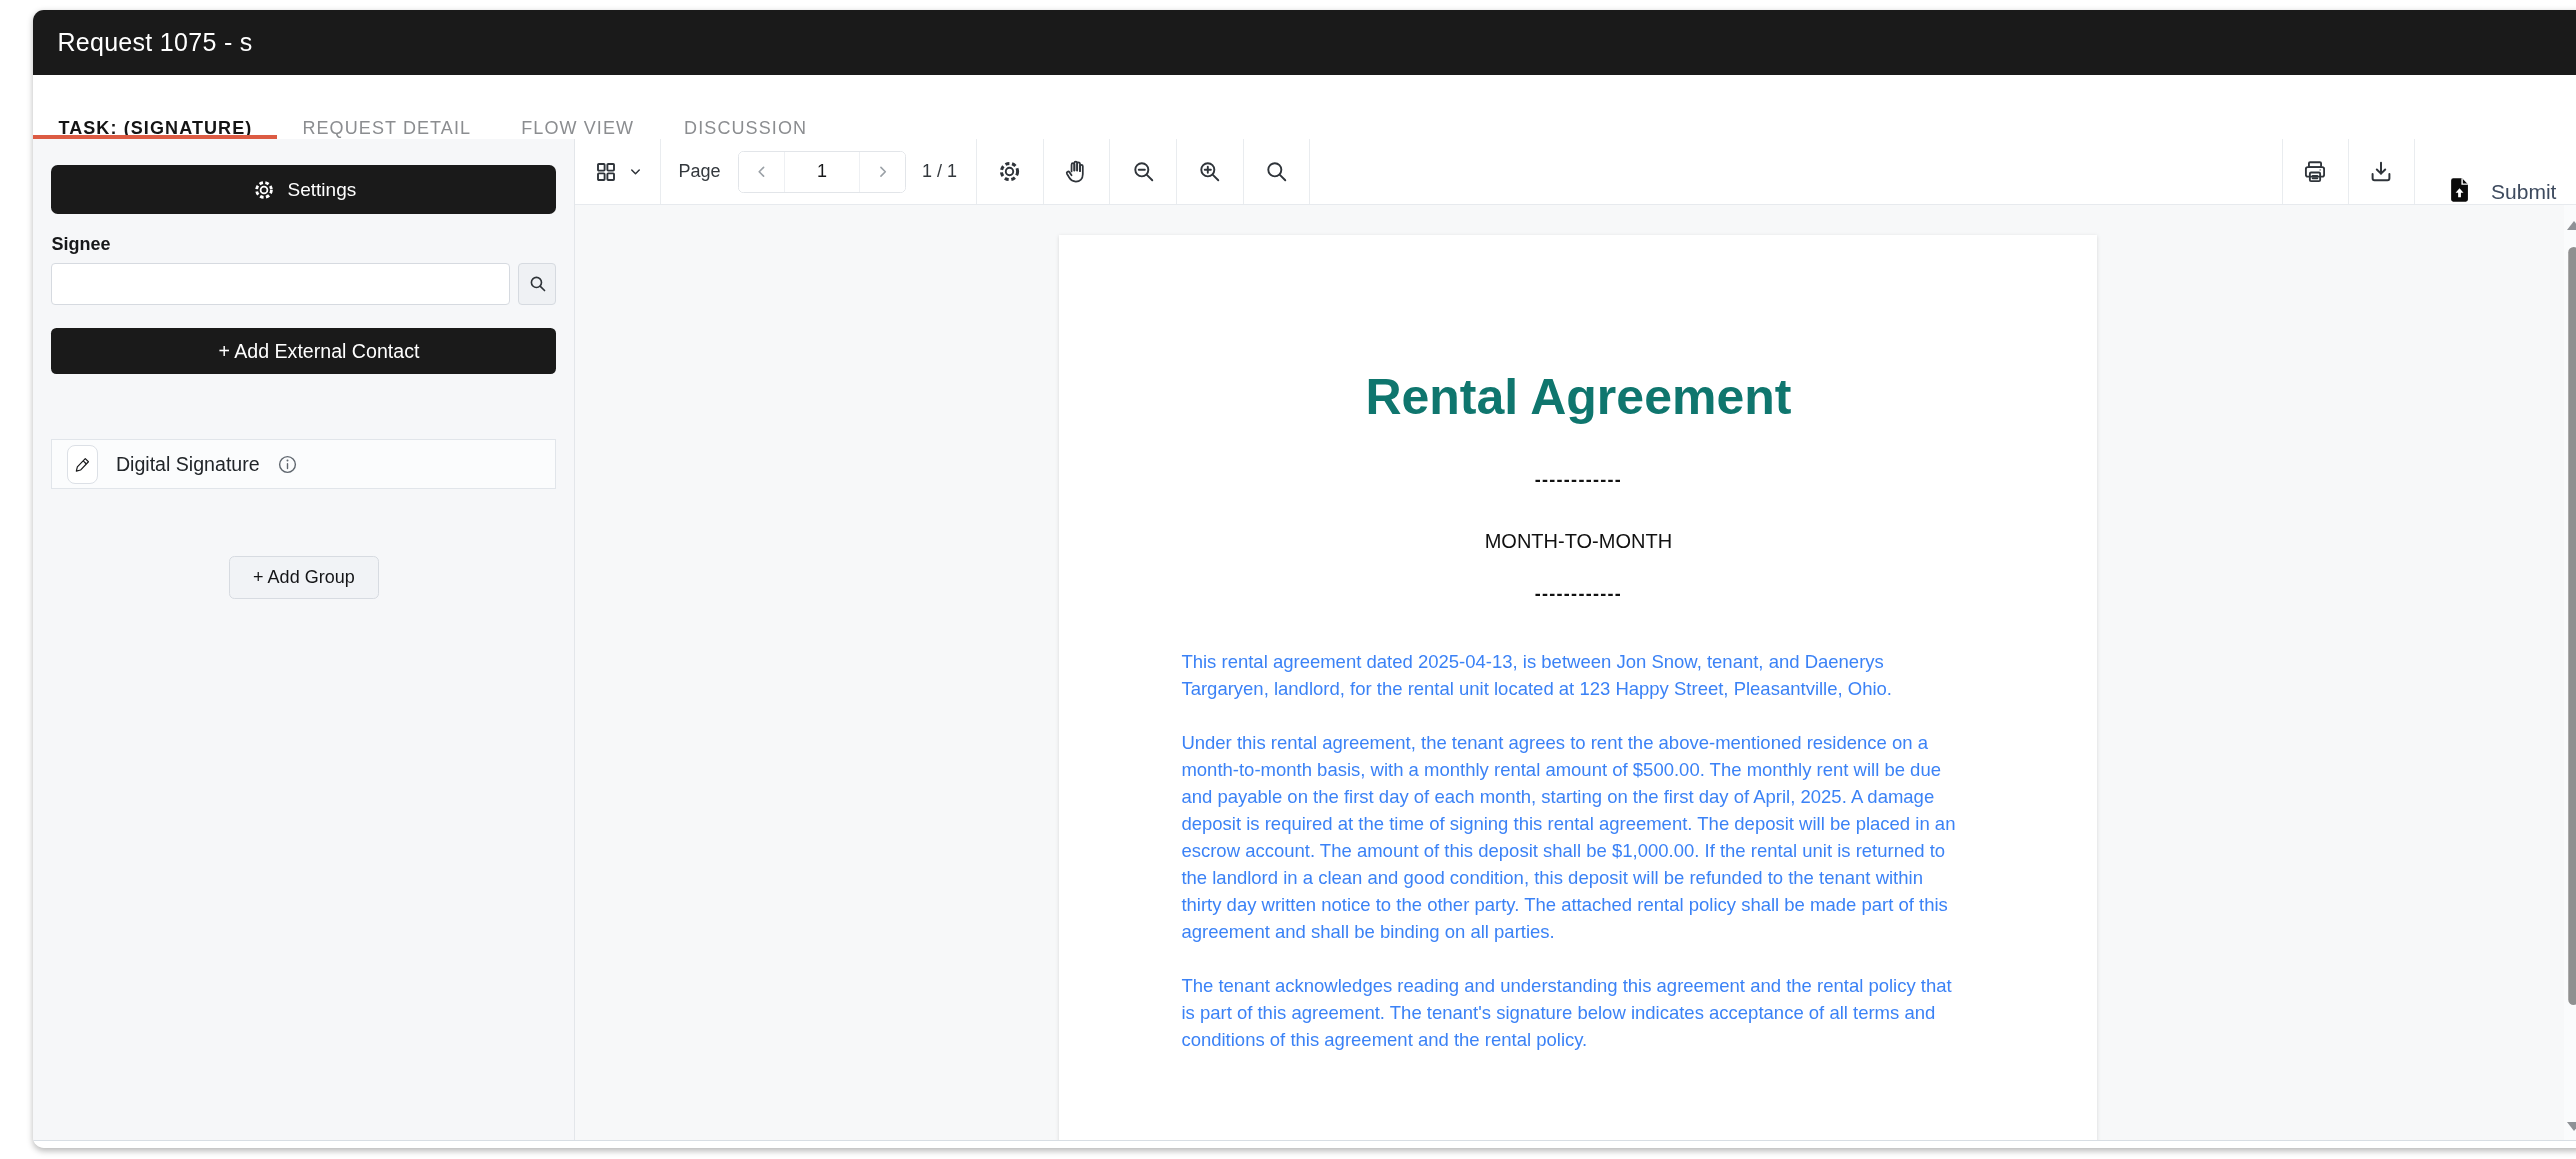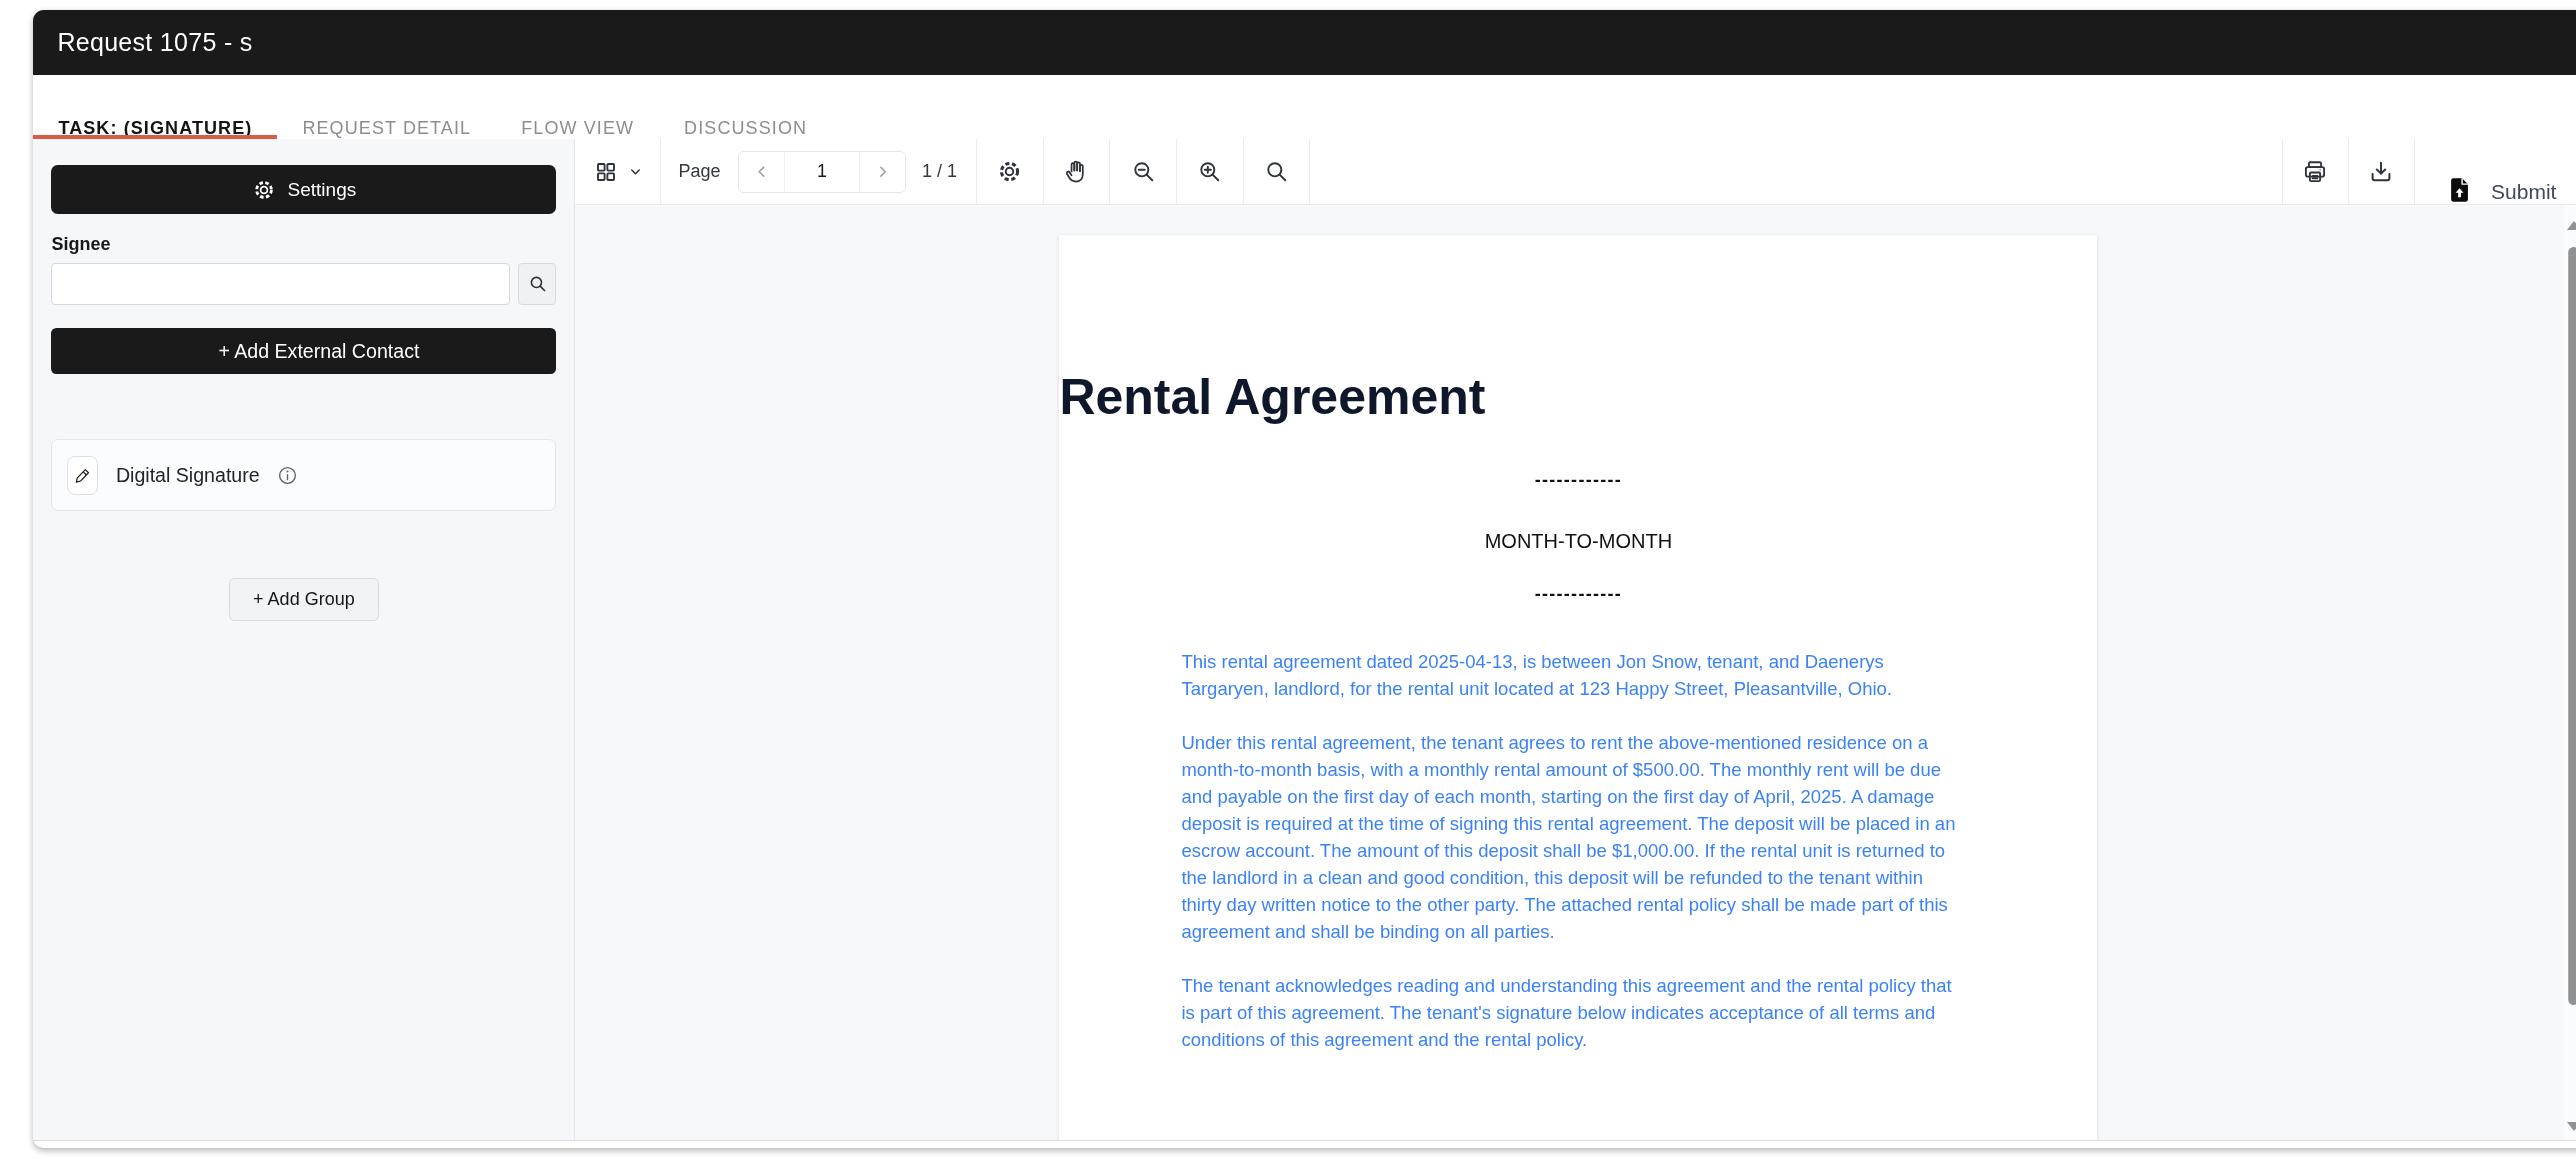--- a/index.html
+++ b/index.html
@@ -49,21 +49,21 @@
   .signee-row { margin-top:8px; display:flex; gap:8px; height:42px; }
   .signee-input {
     flex:1; min-width:0; background:#fff; border:0.7px solid #d6dae0; border-radius:4px;
     font-size:17.5px; padding:0 10.8px; font-family:inherit; color:#1a1a1a;
   }
   .search-btn {
     width:38px; flex:none; background:#eff1f4; border:0.7px solid #d6dae0; border-radius:4px;
     display:flex; align-items:center; justify-content:center; color:#2e3338; cursor:pointer;
   }
   .sig-card {
-    margin-top:65px; height:72px; background:#fbfcfd; border:0.7px solid #e1e5ea; border-radius:7px;
+    margin-top:65px; height:50px; background:#fbfcfd; border:0.7px solid #e1e5ea; border-radius:0;
     display:flex; align-items:center; padding:0 15px; gap:17.5px; cursor:pointer;
   }
   .pen-box {
     width:31px; height:39px; flex:none; background:#fff; border:0.7px solid #dce0e6;
     border-radius:8px; display:flex; align-items:center; justify-content:center; color:#17181a;
   }
   .sig-label { font-size:19.6px; color:#212529; }
   .info-ic { color:#5f666e; flex:none; }
   .empty { margin-top:111px; text-align:center; }
   .empty-title { font-size:18px; font-weight:700; color:#141414; }
@@ -105,21 +105,21 @@
     height:100%; padding:0 31px; gap:17.5px; font-size:21px; color:#3d4a5e;align-items:flex-end;
   }
   .submit-btn .doc-ic { color:#0b0b0b; }
   .rt-cell { border-left:0.7px solid #e9ecef; }
   
   .viewport { flex:1; position:relative; overflow:hidden; }
   .page {
     position:absolute; left:484px; top:30px; width:1038px; height:1092px;
     background:#fff; box-shadow:0 0.7px 4px rgba(0,0,0,0.13);
   }
-  .doc-title { margin:135px 0 0; font-size:50px; line-height:55px; font-weight:700; color:#0f172a; }
+  .doc-title { margin:135px 0 0; text-align:center; font-size:50px; line-height:55px; font-weight:700; color:#0f766e; }
   .doc-sep { text-align:center; font-size:18px; font-weight:700; letter-spacing:1.3px; color:#111; }
   .sep1 { margin-top:45px; }
   .sep2 { margin-top:31px; }
   .doc-subtitle { margin-top:39px; text-align:center; font-size:20px; color:#111; }
   .doc-body { margin:43px 0 0 122px; width:786px; }
   .doc-body p { margin:0 0 0; font-size:18.5px; line-height:27px; color:#3b82f6; }
   .doc-body p + p { margin-top:27px; }
   
   .scrollbar {
     position:absolute; right:4px; top:66px; bottom:0; width:19px; background:#fafbfc;

